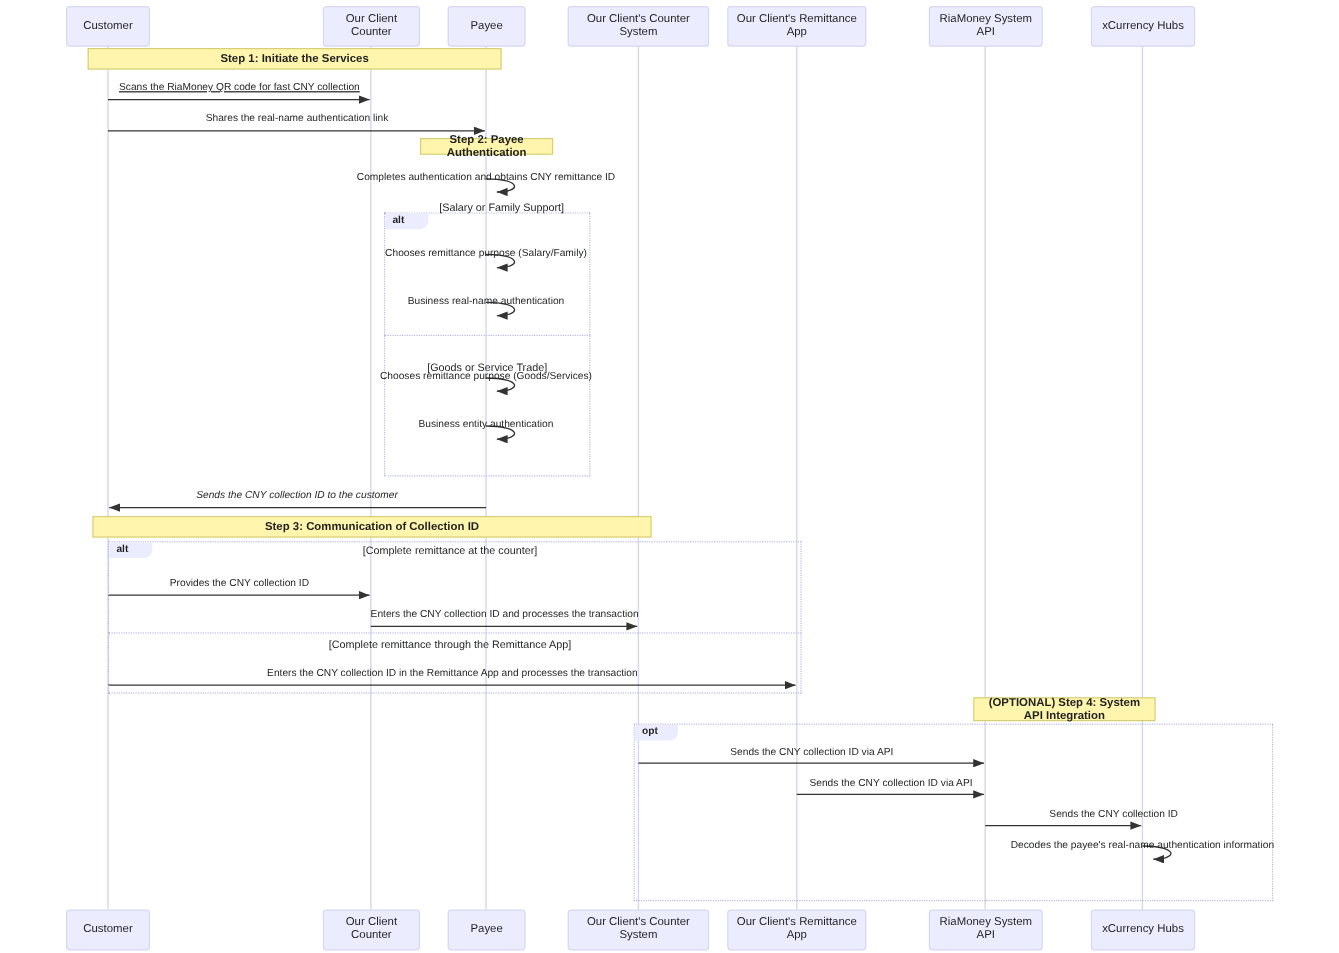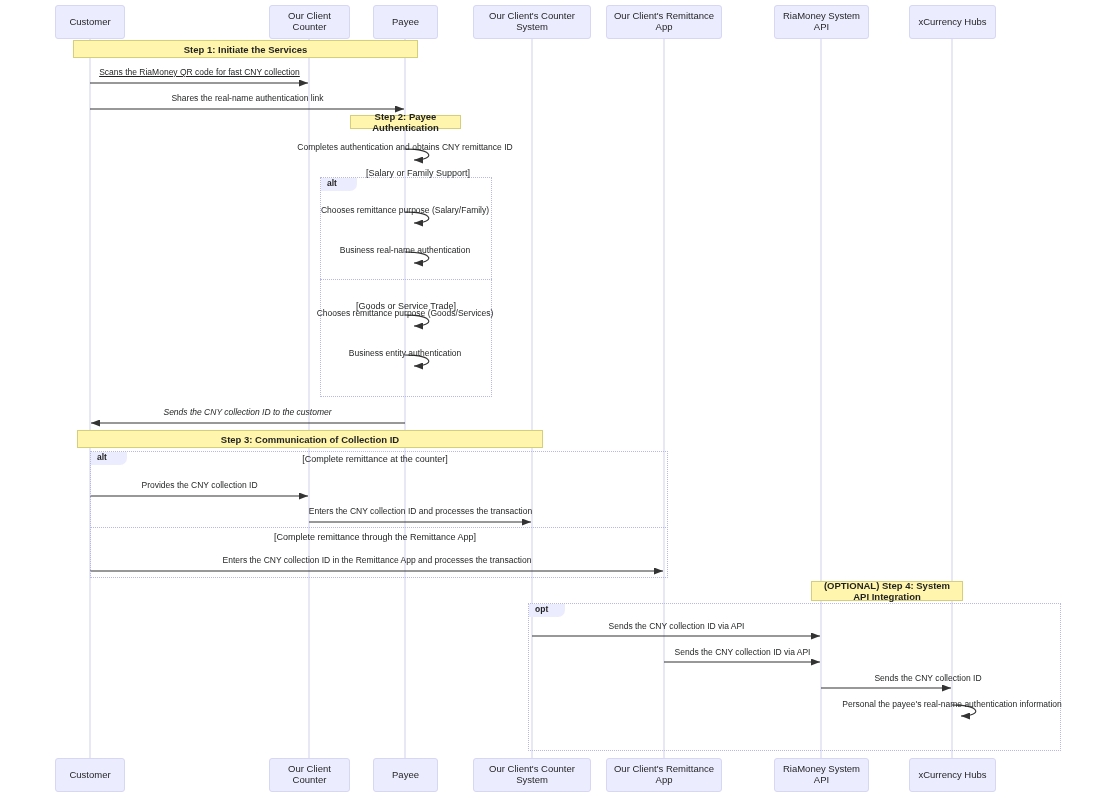--- a/index.html
+++ b/index.html
@@ -223,16 +223,16 @@
       <div class="msg-label" style="left: 405px; top: 245px;">Business real-name authentication</div>
       <div class="msg-label" style="left: 405px; top: 308px;">Chooses remittance purpose (Goods/Services)</div>
       <div class="msg-label" style="left: 405px; top: 348px;">Business entity authentication</div>
       <div class="msg-label" style="left: 247.5px; top: 407px; font-style: italic;">Sends the CNY collection ID to the customer</div>
       <div class="msg-label" style="left: 199.5px; top: 480px;">Provides the CNY collection ID</div>
       <div class="msg-label" style="left: 420.5px; top: 506px;">Enters the CNY collection ID and processes the transaction</div>
       <div class="msg-label" style="left: 377px; top: 555px;">Enters the CNY collection ID in the Remittance App and processes the transaction</div>
       <div class="msg-label" style="left: 676.5px; top: 621px;">Sends the CNY collection ID via API</div>
       <div class="msg-label" style="left: 742.5px; top: 647px;">Sends the CNY collection ID via API</div>
       <div class="msg-label" style="left: 928px; top: 673px;">Sends the CNY collection ID</div>
-      <div class="msg-label" style="left: 952px; top: 699px;">Personal the payee's real-name authentication information</div>
+      <div class="msg-label" style="left: 952px; top: 699px;">Decodes the payee's real-name authentication information</div>
     </div>
 
 </div>
 
 </body></html>

